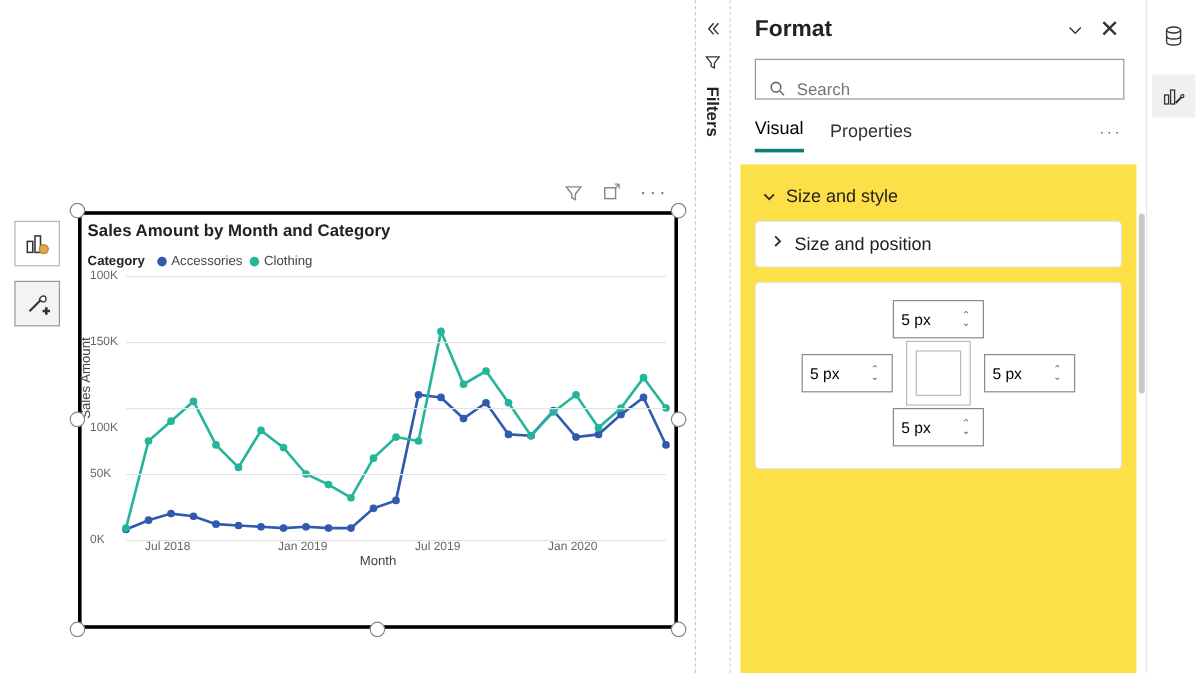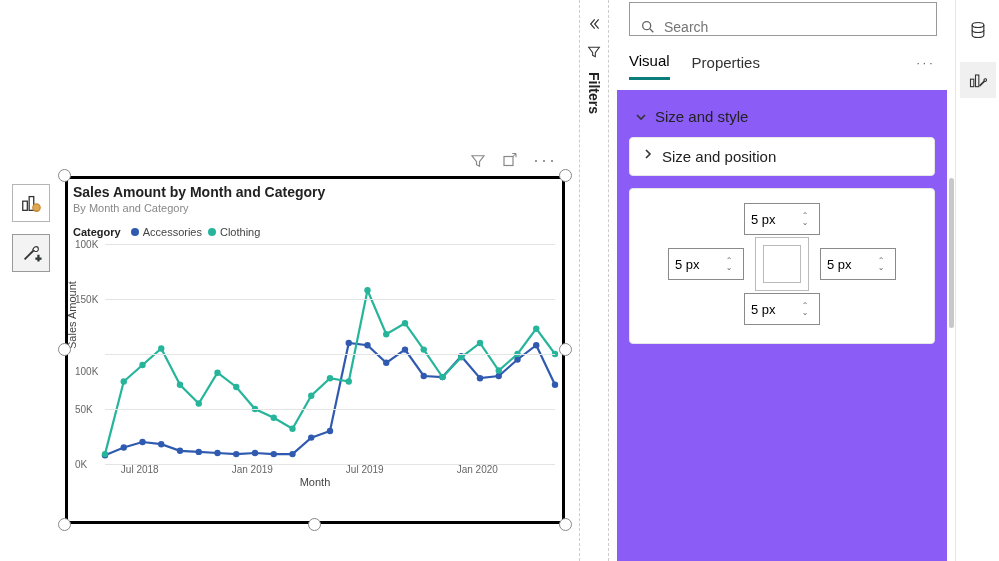--- a/index.html
+++ b/index.html
@@ -177,21 +177,21 @@
   .tab {
     font-size: 15px;
     padding-bottom: 8px;
     cursor: pointer;
     color: #333;
   }
   .tab.active { color: #000; border-bottom: 3px solid #0b7d7b; font-weight:400;}
   .tabs .dots { margin-left: auto; color:#666; letter-spacing:2px; cursor:pointer; padding-bottom:8px;}
   .pane-body {
     padding: 14px 12px 10px 12px;
-    background: #8b5cf6;
+    background: #fde047;
     margin: 10px 8px 0 8px;
     flex: 1;
     overflow: auto;
     border-top: none;
   }
   .card {
     background: #fff;
     border: 1px solid #e6e6e6;
     border-radius: 4px;
     margin-bottom: 12px;
@@ -310,21 +310,20 @@
           </svg>
         <svg viewBox="0 0 24 24" fill="none" stroke="#888" stroke-width="1.6">
             <rect x="4" y="6" width="12" height="12"></rect>
             <path d="M16 6 L20 2 M20 2 H15 M20 2 V7" stroke-width="1.4"></path>
           </svg>
         <span class="action-dots">···</span>
       </div>
 
       <div class="visual">
         <div class="chart-title">Sales Amount by Month and Category</div>
-        <div class="chart-sub">By Month and Category</div>
 
         <div class="legend">
           <span class="legend-title">Category</span>
           <span class="legend-item">
               <span class="dot" id="dot0" style="background: rgb(47, 90, 176);"></span>
               <span>Accessories</span>
             </span>
           <span class="legend-item">
               <span class="dot" id="dot1" style="background: rgb(38, 181, 155);"></span>
               <span>Clothing</span>
@@ -422,20 +421,27 @@
     <svg viewBox="0 0 24 24" fill="none" stroke="#333" stroke-width="1.8">
         <path d="M13 5l-6 7 6 7 M19 5l-6 7 6 7"></path>
       </svg>
     <svg viewBox="0 0 24 24" fill="none" stroke="#333" stroke-width="1.6">
         <path d="M4 5h16l-6 8v6l-4-2v-4z"></path>
       </svg>
     <div class="filters-label">Filters</div>
   </div>
 
   <div class="format-pane">
+    <div class="format-header">
+      <h1>Format</h1>
+      <svg viewBox="0 0 24 24" fill="none" stroke="#333" stroke-width="1.8">
+          <path d="M5 9l7 7 7-7"></path>
+        </svg>
+      <span class="close-x">✕</span>
+    </div>
 
     <div class="search-box">
       <svg viewBox="0 0 24 24" width="16" height="16" fill="none" stroke="#666" stroke-width="2">
           <circle cx="10" cy="10" r="6"></circle>
           <path d="M15 15l5 5"></path>
         </svg>
       <input placeholder="Search" style="">
     </div>
 
     <div class="tabs">

